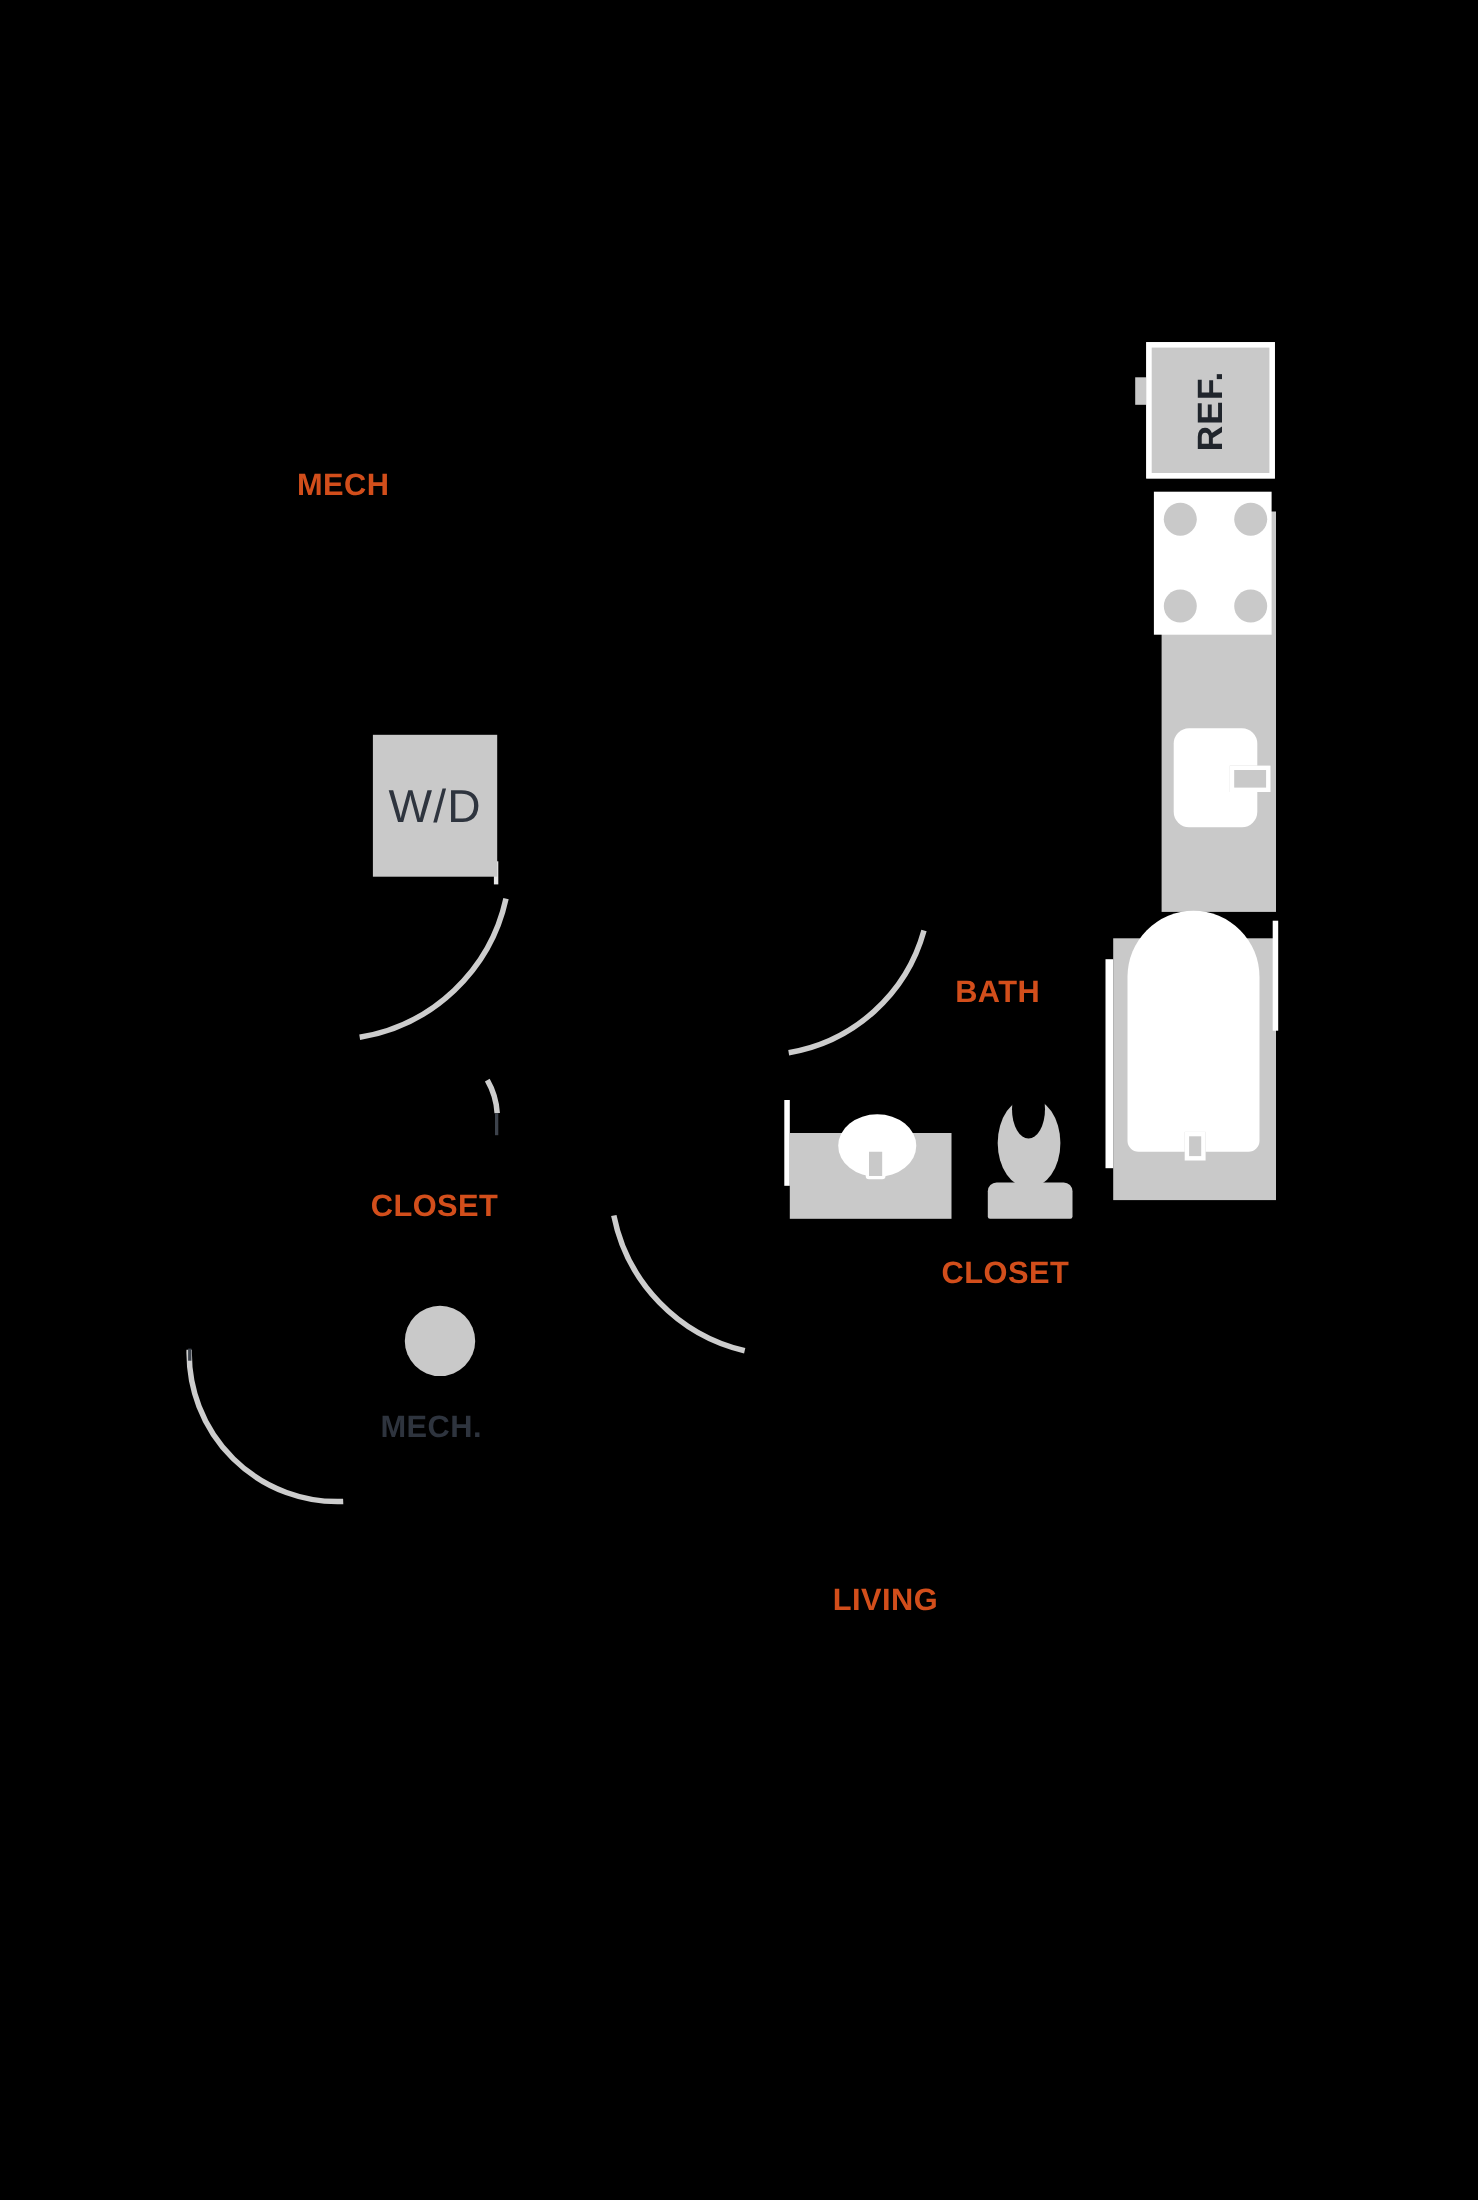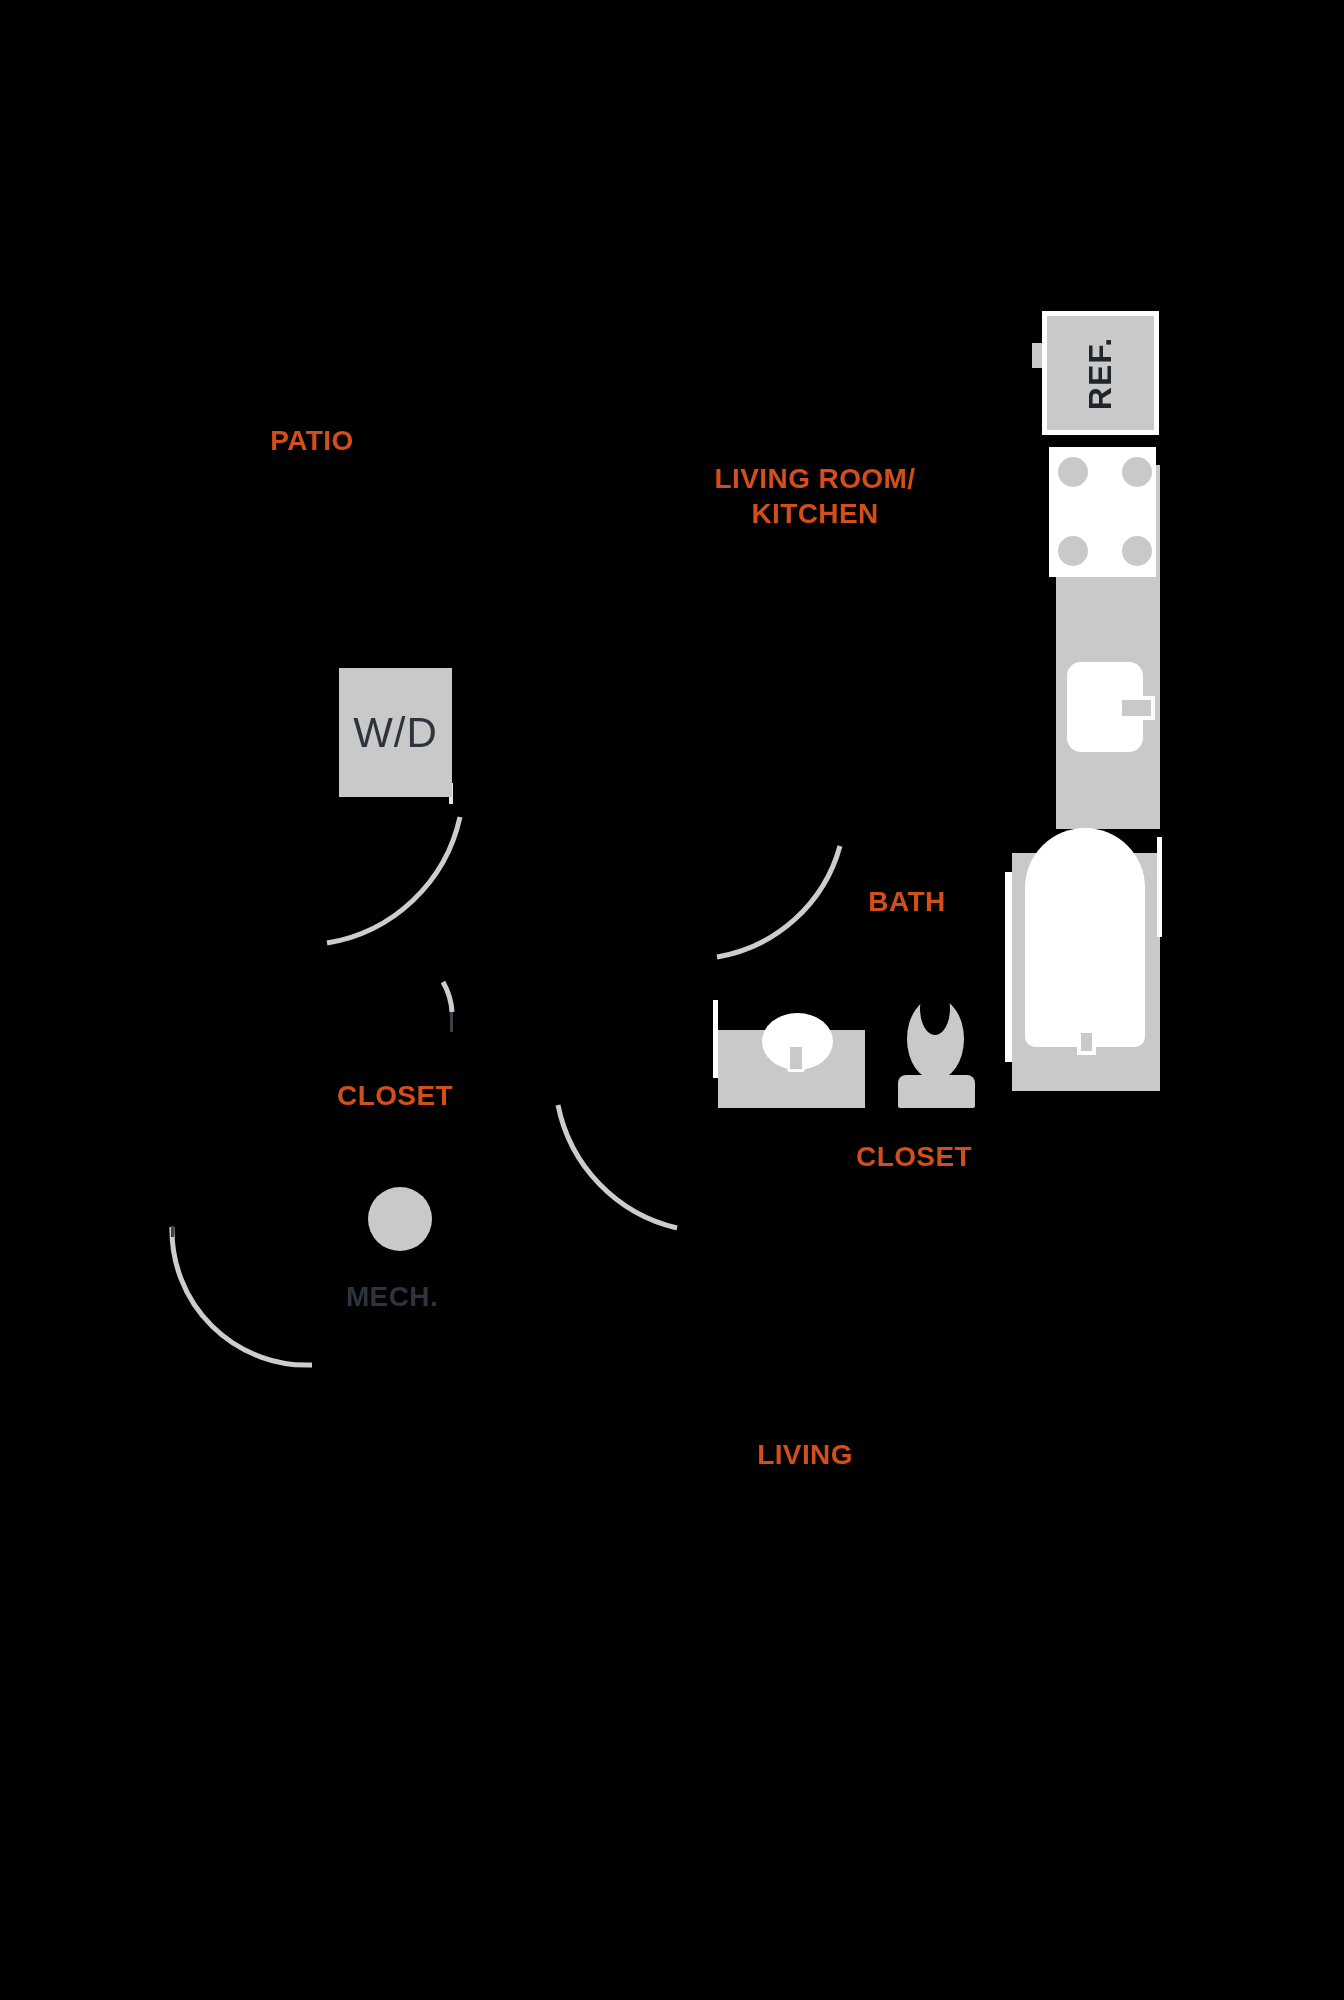--- a/index.html
+++ b/index.html
@@ -148,24 +148,20 @@
   <div class="vanity-faucet"></div>
   <div class="fixture toilet-bowl-outer"></div>
   <div class="toilet-bowl-inner"></div>
   <div class="fixture toilet-tank"></div>
 
   <div class="fixture wd-box">
     <span class="wd-label">W/D</span>
   </div>
   <div class="fixture mech-circle"></div>
 
-  <div class="room-label" style="left:312px;top:427px;">PATIO</div>
-  <div class="room-label label-2line" style="left:815px;top:461px;">
-    <div>LIVING ROOM/</div>
-    <div>KITCHEN</div>
-  </div>
+  <div class="room-label" style="left:312px;top:427px;">MECH</div>
   <div class="room-label" style="left:907px;top:888px;">BATH</div>
   <div class="room-label" style="left:395px;top:1082px;">CLOSET</div>
   <div class="room-label" style="left:914px;top:1143px;">CLOSET</div>
   <div class="room-label dark" style="left:392px;top:1283px;text-align:center;">MECH.</div>
   <div class="room-label" style="left:805px;top:1441px;">LIVING</div>
 
 </div>
 
 </body></html>

